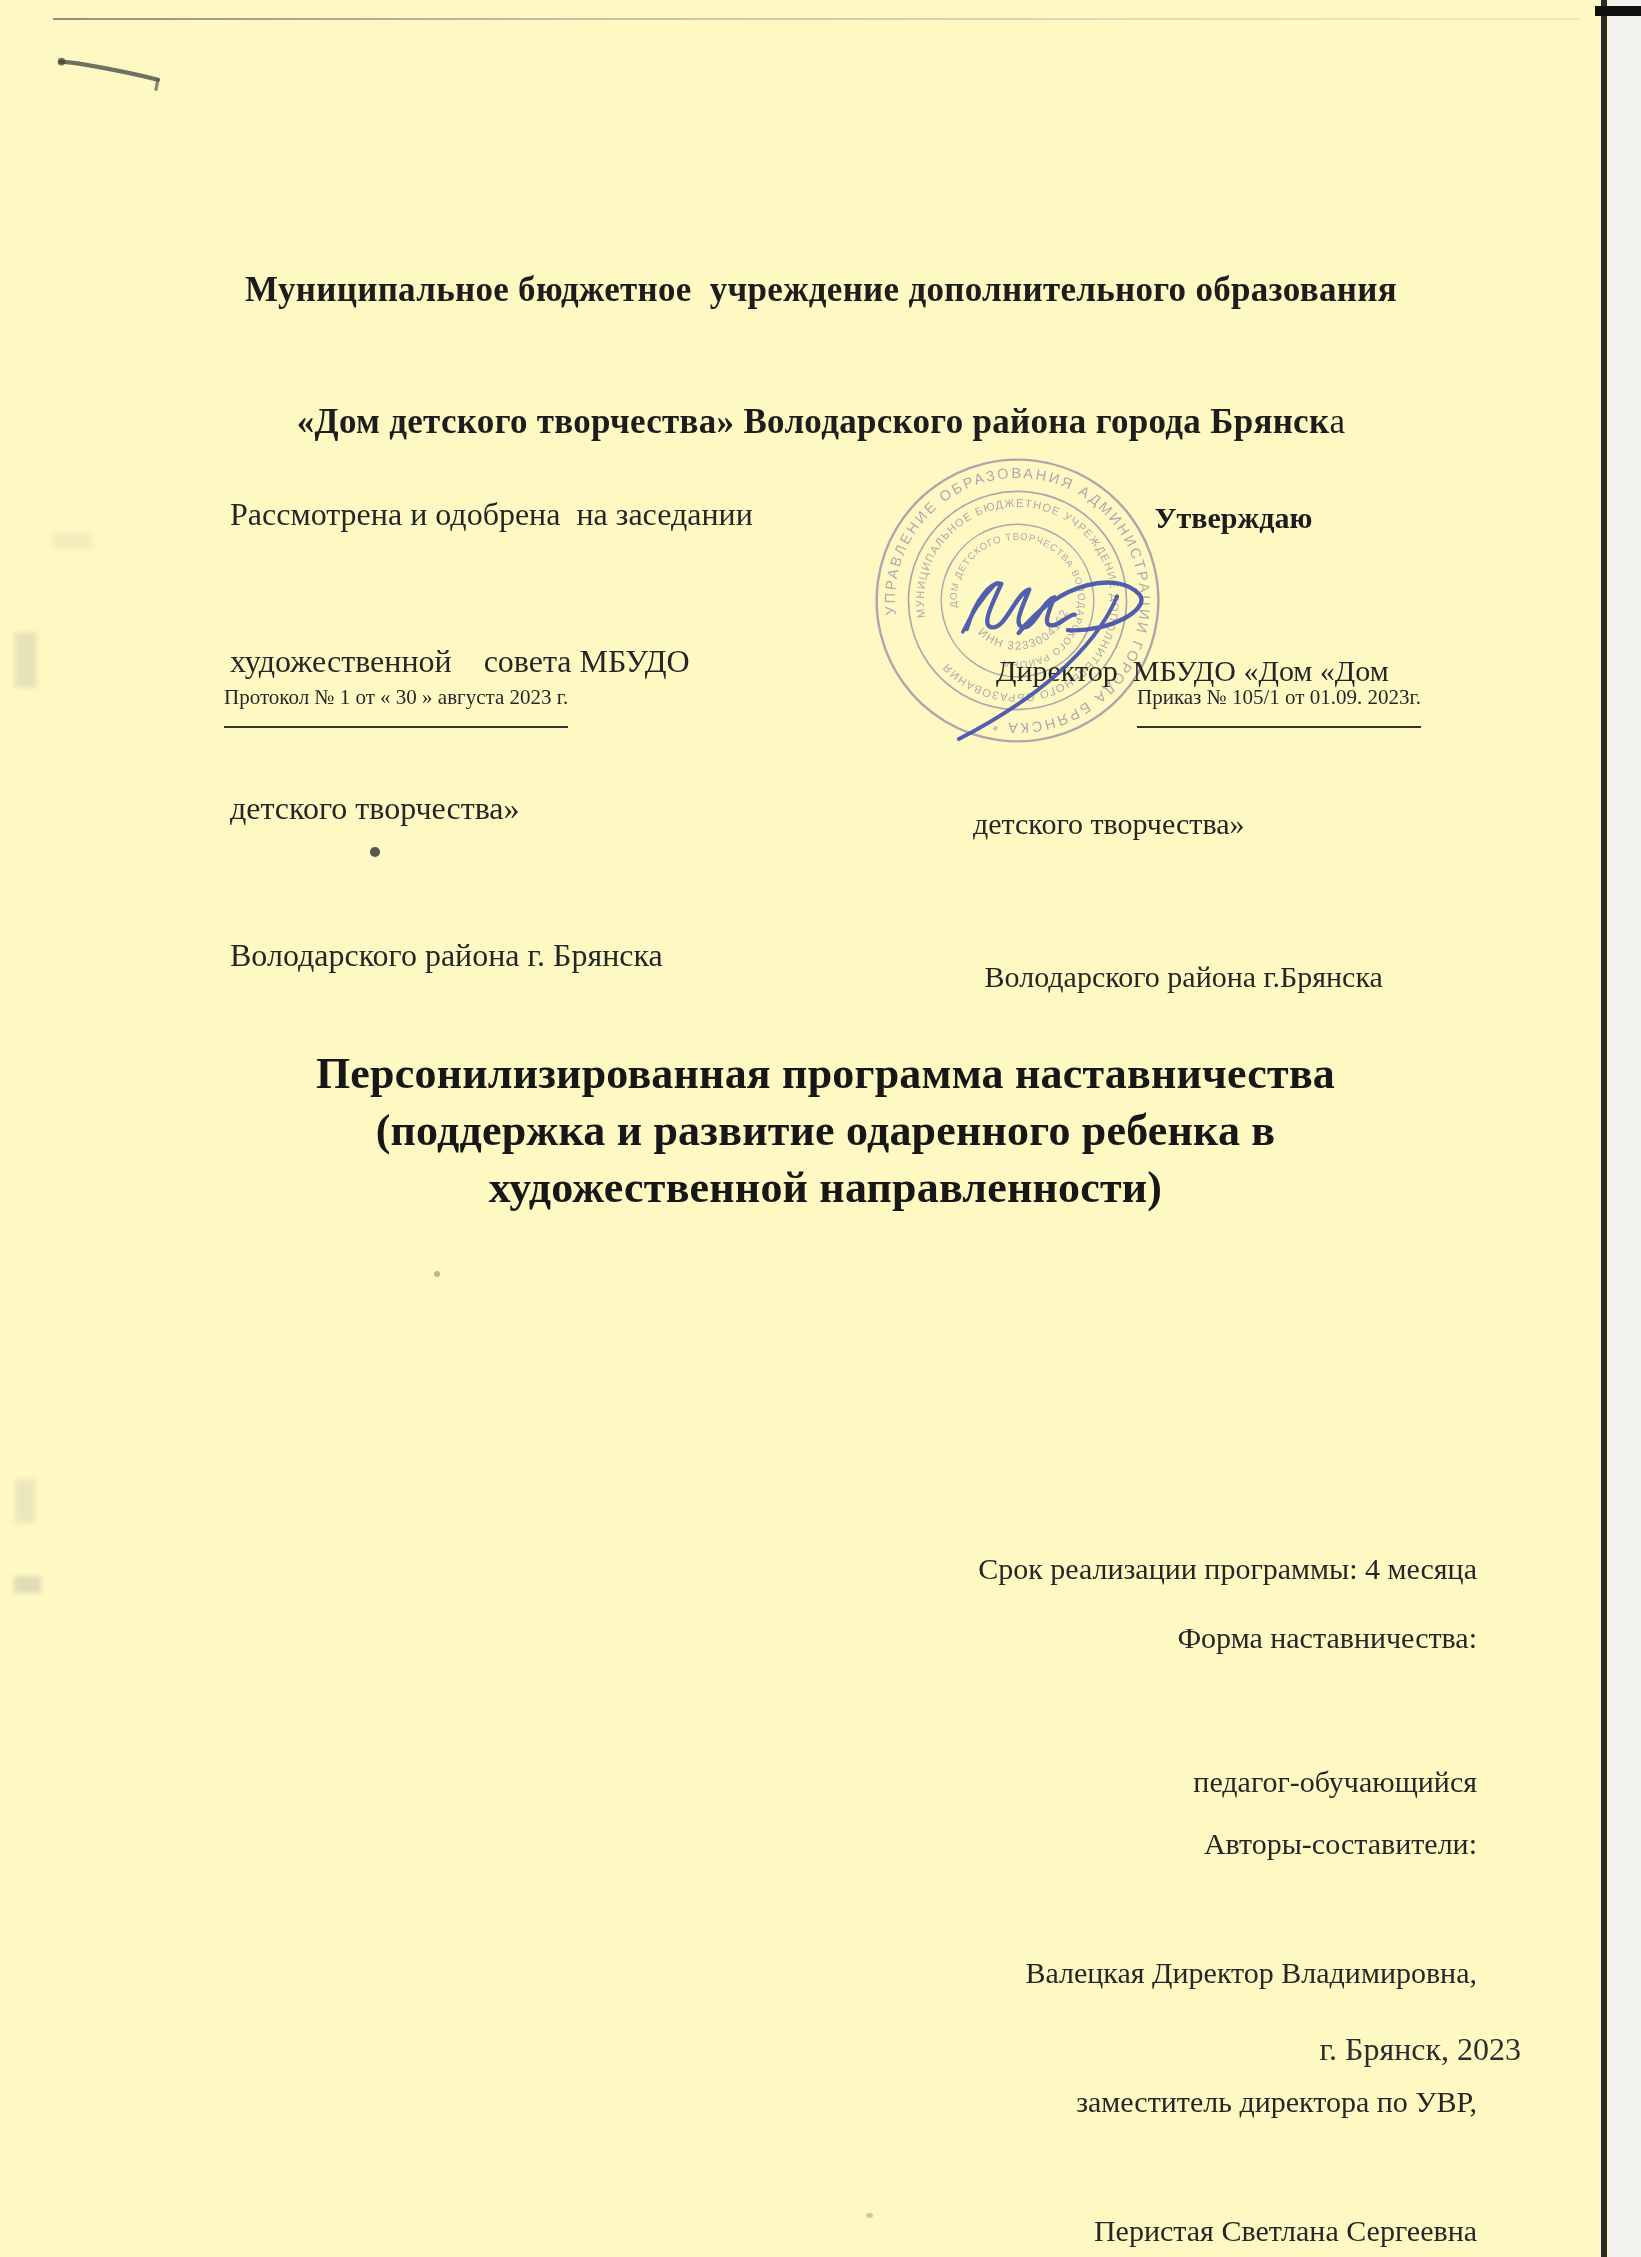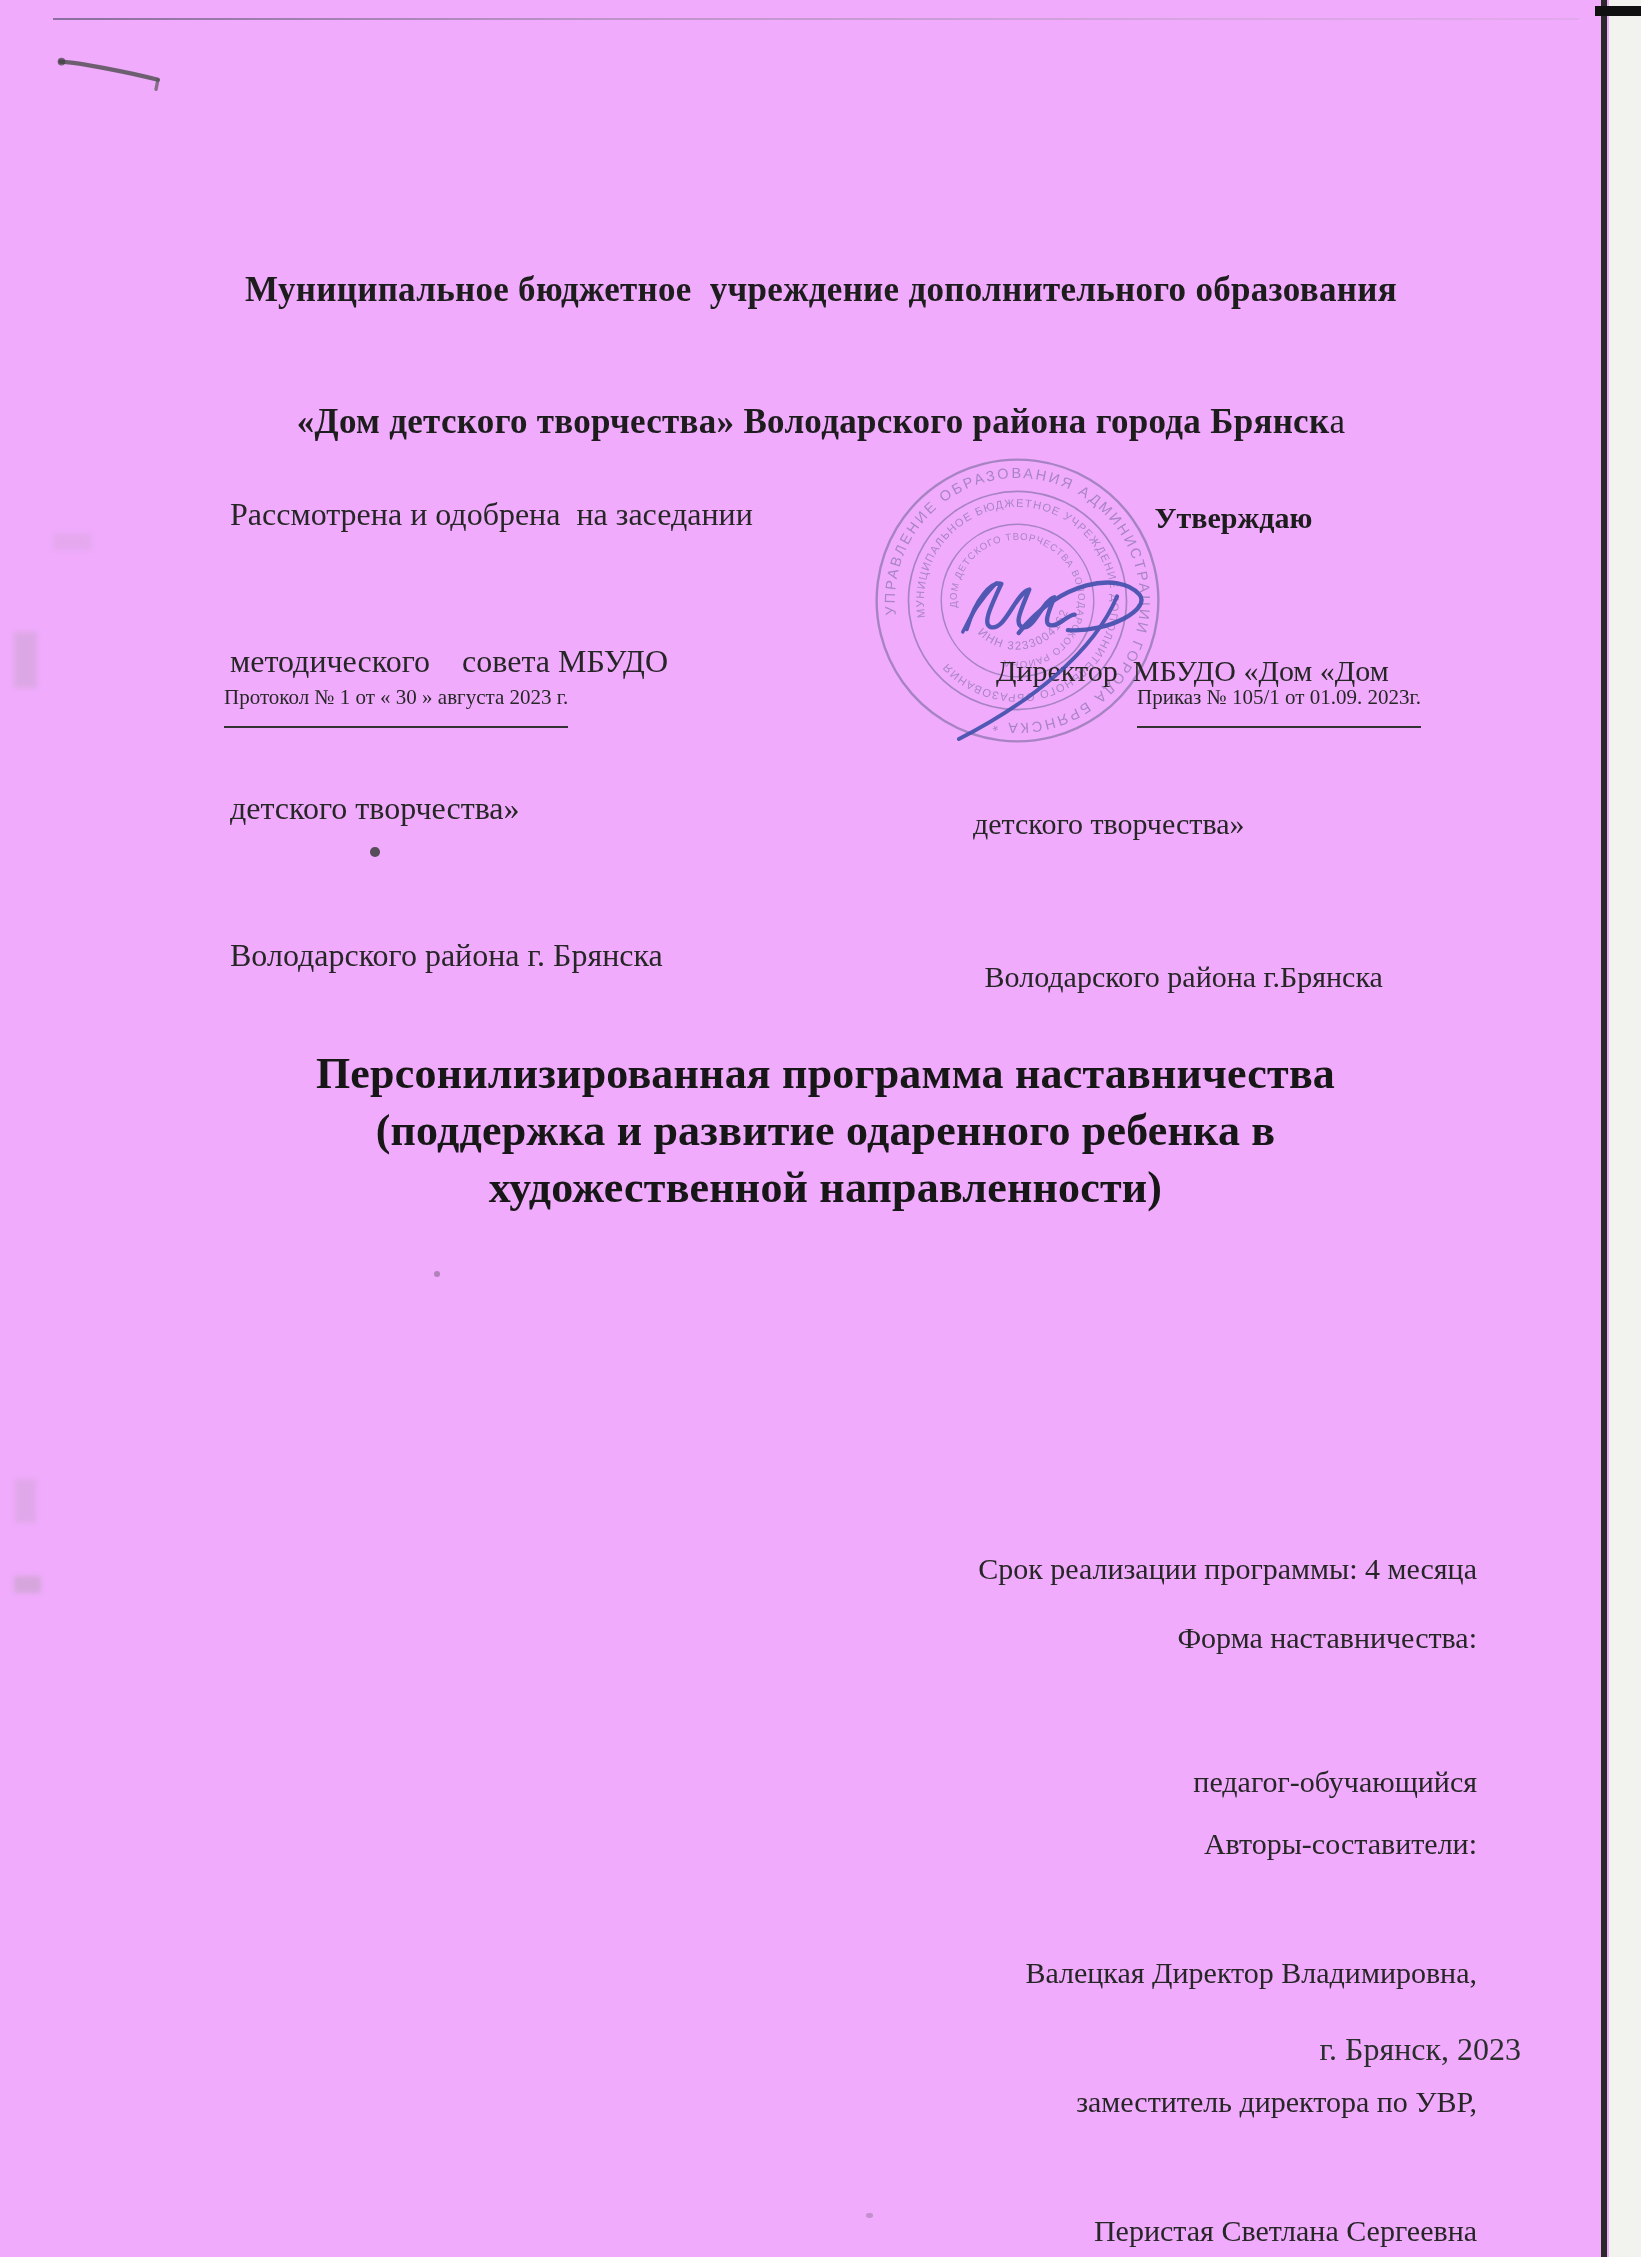--- a/index.html
+++ b/index.html
@@ -1,20 +1,20 @@
 <!DOCTYPE html>
 <html lang="ru"><head>
 <meta charset="utf-8">
 <style>
   html,body{margin:0;padding:0;}
   body{background:#ffffff;}
   .page{
     position:relative;
     width:1641px;height:2257px;
-    background:#f0abfc;
+    background:#fef9c3;
     overflow:hidden;
     font-family:"Liberation Serif","DejaVu Serif",serif;
     color:#222222;
   }
   
   .top-scan-line{
     position:absolute;left:53px;top:18.3px;width:1526px;height:1.9px;
     background:linear-gradient(90deg,rgba(70,70,95,.6),rgba(110,110,125,.4) 35%,rgba(150,150,150,.28) 75%,rgba(150,150,150,.15));
   }
   .right-edge-band{position:absolute;left:1609px;top:0;width:33px;height:100%;background:#f2f2ee;}
@@ -119,21 +119,21 @@
         <textPath href="#ring-inner" startOffset="2%">ДОМ ДЕТСКОГО ТВОРЧЕСТВА ВОЛОДАРСКОГО РАЙОНА</textPath>
       </text>
       <text font-size="12" letter-spacing="1.5" text-anchor="middle">
         <textPath href="#arc-center" startOffset="50%">ИНН 3233004162</textPath>
       </text>
     </g>
   </svg>
 
   <div class="col-left">
     <div>Рассмотрена и одобрена  на заседании</div>
-    <div>методического    совета МБУДО</div>
+    <div>художественной    совета МБУДО</div>
     <div>детского творчества»</div>
     <div>Володарского района г. Брянска</div>
   </div>
 
   <div class="col-right">
     <div class="approve-label">Утверждаю</div>
     <div class="indent">Директор  МБУДО «Дом «Дом</div>
     <div>детского творчества»</div>
     <div style="padding-left:11.6px">Володарского района г.Брянска</div>
   </div>

